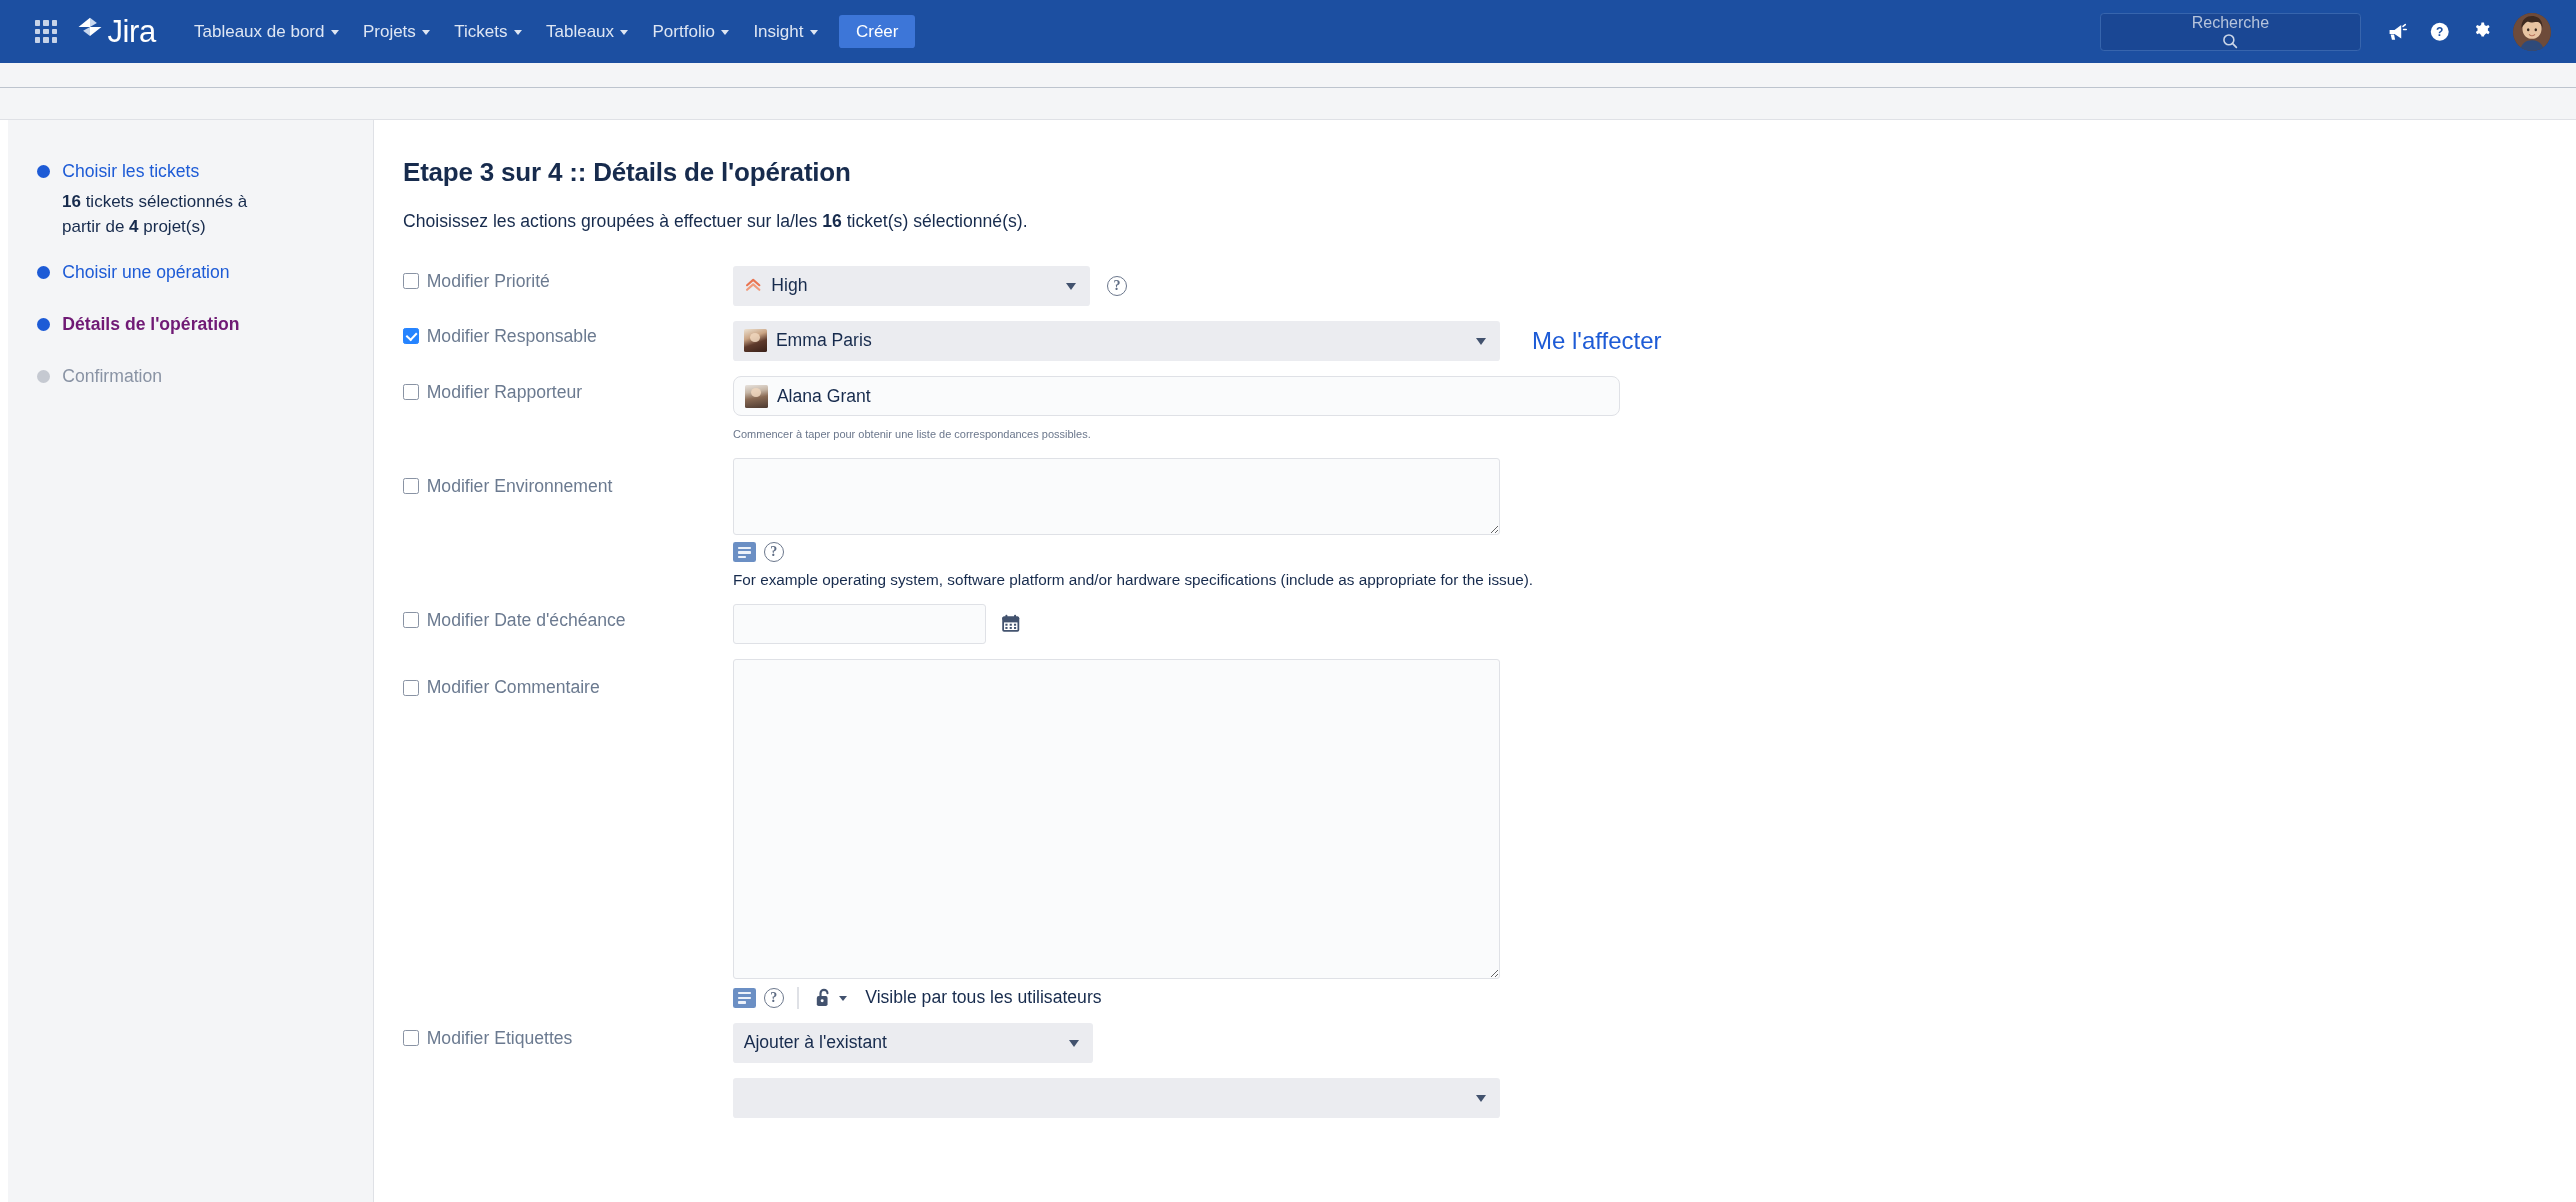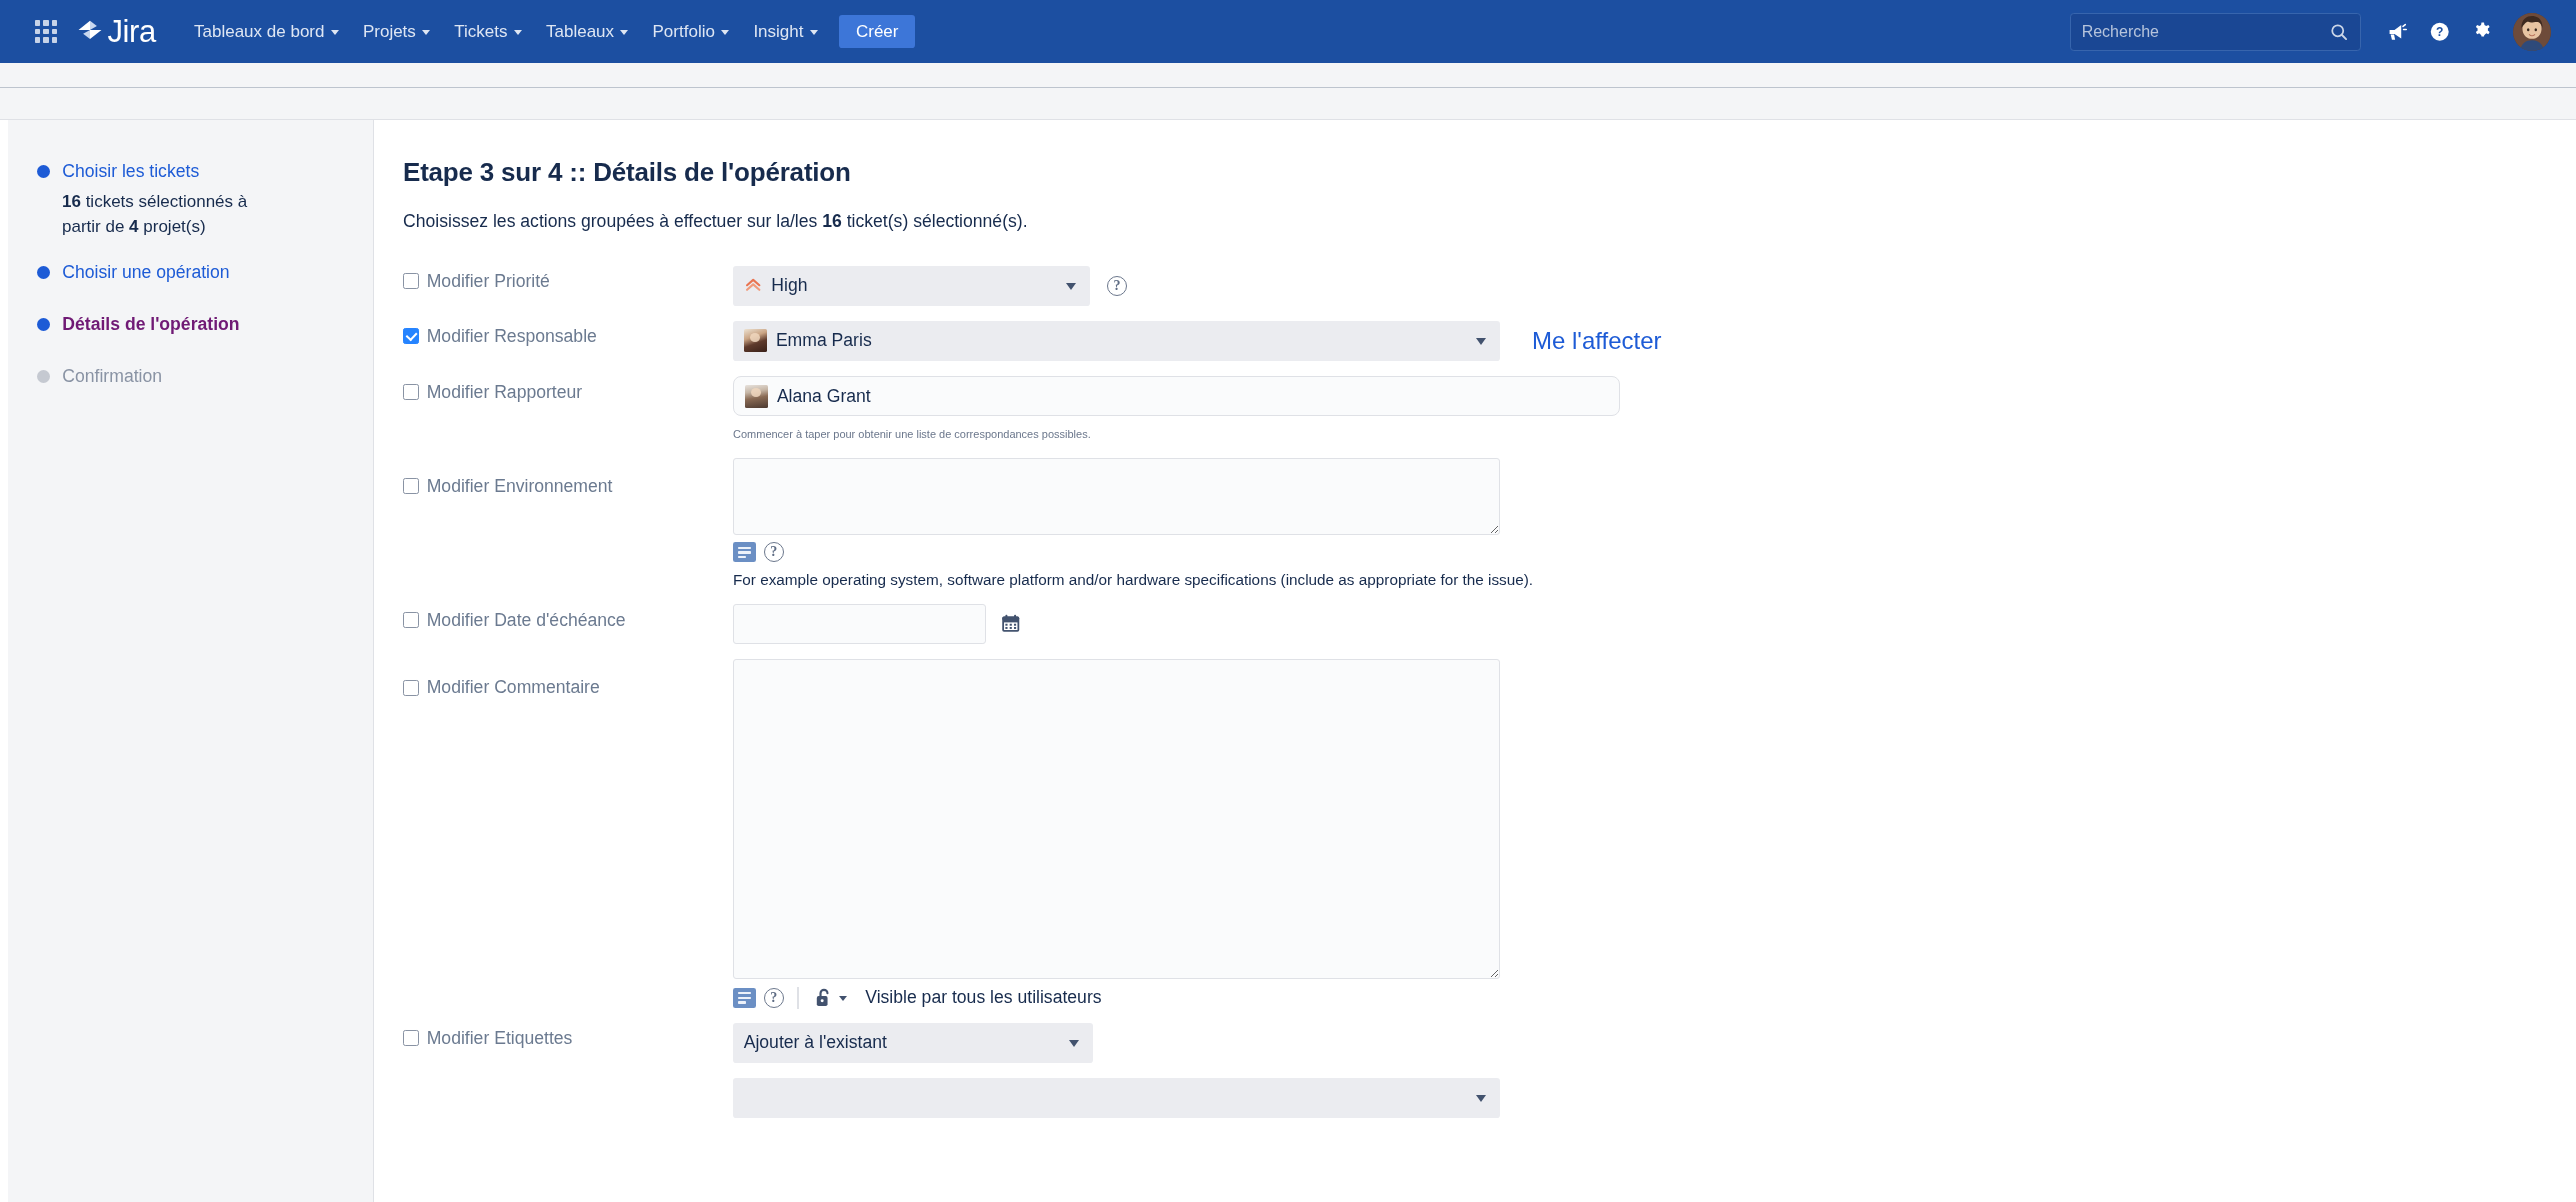--- a/index.html
+++ b/index.html
@@ -28,21 +28,21 @@
     border-radius: 3.1px;
   }
   .grid9 {
     display: grid;
     grid-template-columns: repeat(3, 5.4px);
     grid-template-rows: repeat(3, 5.4px);
     gap: 3.1px;
   }
   .grid9 i { display:block; width:5.4px; height:5.4px; background:#C7D3E8; border-radius:0.8px; }
 
-  .brand { display:flex; align-items:flex-end; margin-right: 26px; }
+  .brand { display:flex; align-items:flex-start; margin-right: 26px; }
   .brand svg { display:block; }
   .brand-word {
     color:#ffffff; font-size: 31px; letter-spacing: -0.4px;
     font-weight: 400; margin-left: 4.6px; line-height: 1;
     font-family: "Liberation Sans", "DejaVu Sans", sans-serif;
   }
 
   .nav-item {
     display: flex; align-items: center; gap: 6.1px;
     color: #DEE6F3; font-size: 17px; line-height: 1;
@@ -58,23 +58,23 @@
   }
   .create-btn {
     background: #3D76D8; color:#fff; font-size: 17px;
     padding: 8.4px 17px; border-radius: 3.1px; margin-left: 9.2px;
     cursor: pointer; white-space: nowrap; line-height: 1;
   }
 
   .nav-right { margin-left: auto; display:flex; align-items:center; gap: 3.1px; padding-right: 7.7px; }
   .searchbox {
     display:flex; align-items:center; justify-content: space-between;
-    width: 291px; height: 38px;
+    width: 261px; height: 38px;
     background: #1A4794; border: 0.8px solid #3765AD;
-    border-radius: 3.8px; padding: 0 10.7px; margin-right: 12.3px;
+    border-radius: 3.8px; padding: 0 10.7px; margin-right: 12.3px; flex-direction: column;
   }
   .searchbox .ph { color:#B6C4DC; font-size: 16px; }
   .nav-icon-btn {
     width: 40px; height: 40px; border-radius: 50%;
     display:flex; align-items:center; justify-content:center;
     cursor:pointer;
   }
   .avatar-nav {
     width: 38px; height: 38px; border-radius: 50%;
     margin-left: 7.7px; overflow:hidden; cursor:pointer;

